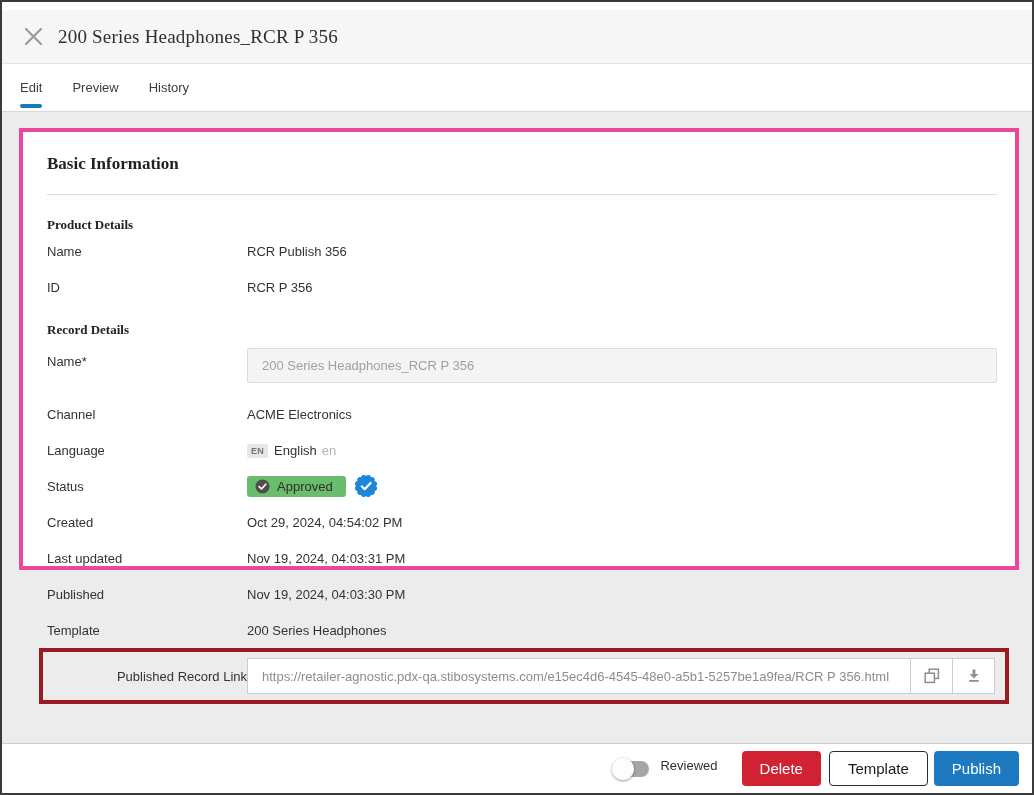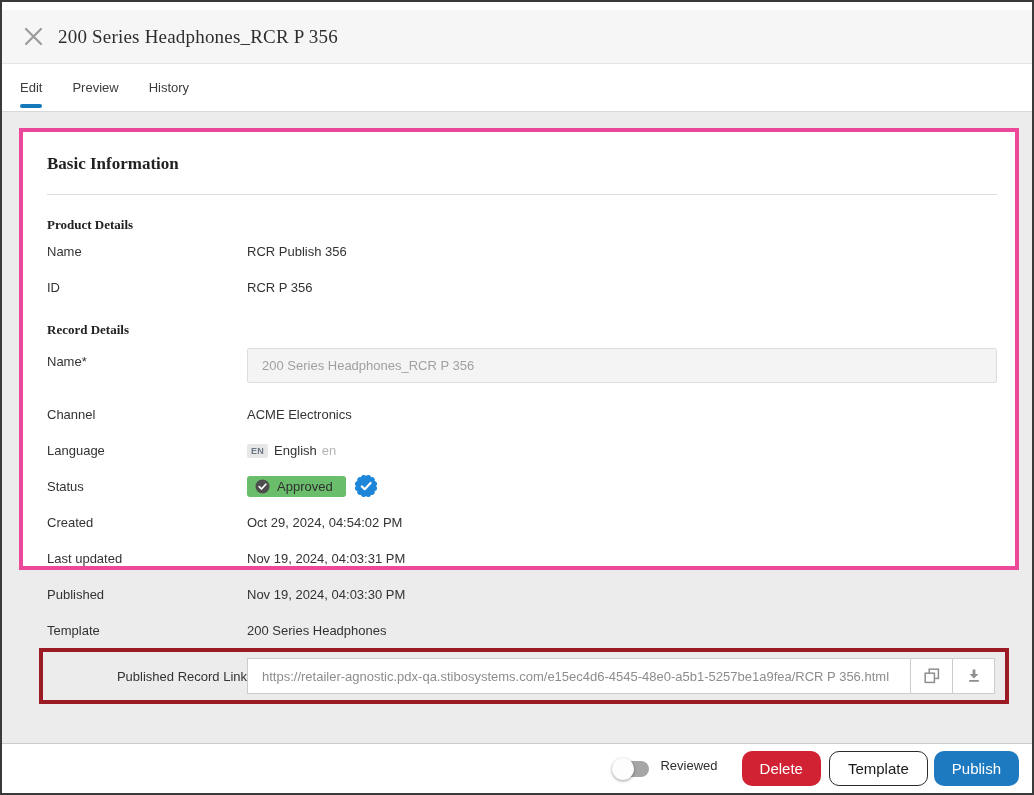--- a/index.html
+++ b/index.html
@@ -114,21 +114,21 @@
   .toggle .track {
     position: absolute; left: 3px; top: 3px; width: 34px; height: 16px;
     border-radius: 8px; background: #a6a6a6;
   }
   .toggle .knob {
     position: absolute; left: 0; top: 0; width: 22px; height: 22px; border-radius: 50%;
     background: #fdfdfd; box-shadow: 0 1px 3px rgba(0,0,0,.4);
   }
   .toggle-label { font-size: 13px; color: #2f2f2f; }
   .btn {
-    height: 35px; padding: 0 18px; font-size: 15px; border: none; border-radius: 10px;
+    height: 35px; padding: 0 18px; font-size: 15px; border: none; border-radius: 4px;
     cursor: pointer; font-family: "Liberation Sans", sans-serif;
   }
   .btn-delete { background: #d12233; color: #fff; margin-right: 8px; }
   .btn-unpublish { background: #fff; color: #1a1a1a; border: 1px solid #2b2b2b; margin-right: 6px; }
   .btn-publish { background: #1d79c0; color: #fff; text-align: center; }
 </style>
 </head>
 <body>
 
 <div class="top-sliver"></div>

